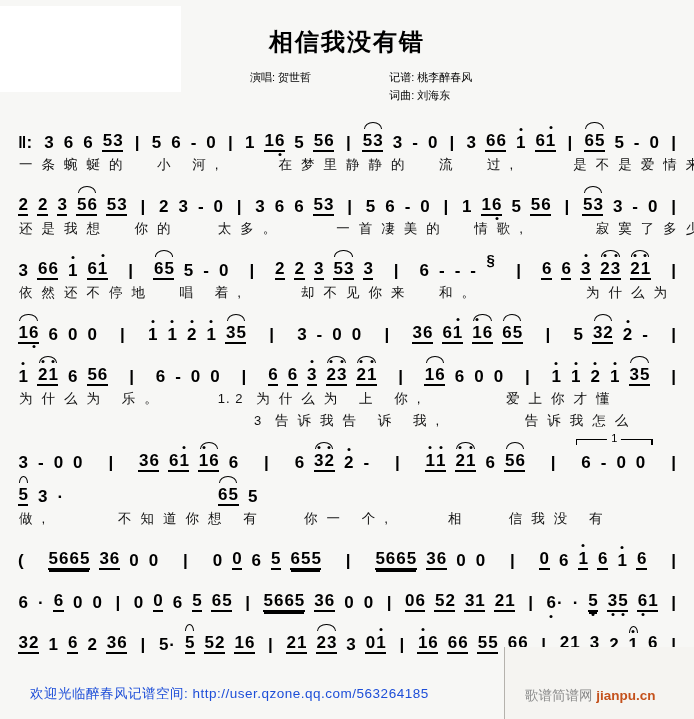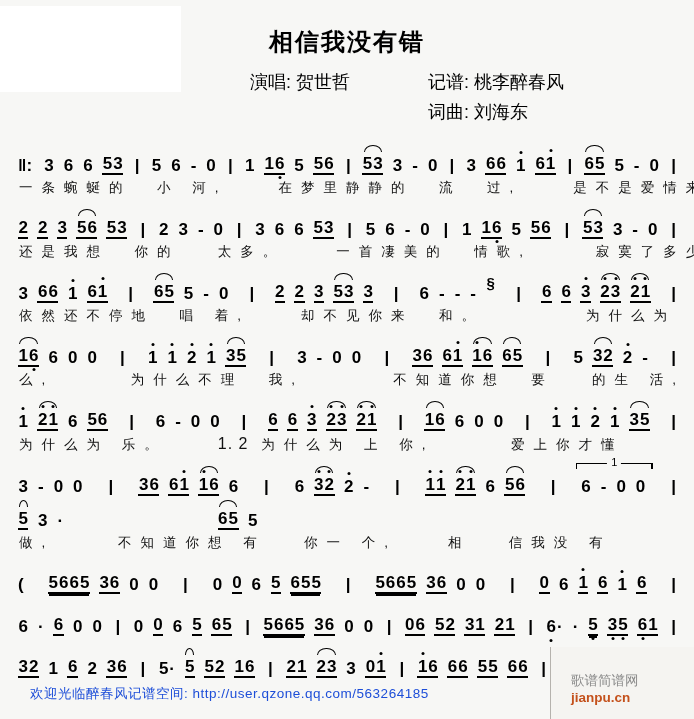--- a/index.html
+++ b/index.html
@@ -4,21 +4,21 @@
 <style>
   :root{ --bg:#f7f7f5; --ink:#000; --accent:#c4511c; }
   *{box-sizing:border-box; margin:0; padding:0;}
   html,body{width:694px; height:719px; overflow:hidden;}
   body{background:var(--bg); font-family:"Liberation Sans", sans-serif; color:var(--ink); position:relative;}
   .white-patch{position:absolute; left:0; top:6px; width:181px; height:86px; background:#fff;}
 
   
   .header{position:relative; text-align:center; padding-top:26px;}
   .title{font-size:24px; font-weight:bold; letter-spacing:2px; font-family:"Liberation Serif", serif;}
-  .credits{display:flex; justify-content:flex-start; margin:10px 0 0 250px; text-align:left; font-size:18px; line-height:1.65;}
+  .credits{display:flex; justify-content:flex-start; margin:10px 0 0 250px; text-align:left; font-size:11px; line-height:1.65;}
   .credit-col2{margin-left:78px;}
 
   
   .score{padding:6px 17px 0 17px;}
   .line-block{margin-top:8px;}
   .line-block.tight{margin-top:0;}
   .mline{display:flex; align-items:flex-end; justify-content:space-between; height:34px; font-weight:bold; font-size:17px; white-space:nowrap;}
   .mline.start{justify-content:flex-start;}
   .measure{display:flex; align-items:flex-end; gap:9px; position:relative; padding:0 1px;}
   .bar{font-size:17px; font-weight:bold; padding:0 1px; line-height:1.1;}
@@ -29,25 +29,25 @@
   .dot{position:absolute; left:50%; transform:translateX(-50%); width:3px; height:3px; border-radius:50%; background:#000;}
   .da{top:-6px;} .db{bottom:-7px;}
   .tie{position:absolute; top:-10px; left:6%; right:6%; height:7px; border:1.4px solid #000; border-bottom:none; border-radius:100% 100% 0 0 / 200% 200% 0 0;}
   .segno{font-size:15px; font-weight:bold; transform:translateY(-12px); padding:0 1px;}
   .gapsp{display:inline-block;}
   .volta{position:absolute; top:-15px; left:-4px; right:-6px; border-top:1.4px solid #000; height:6px;}
   .volta::before,.volta::after{content:''; position:absolute; top:-1px; width:1.4px; height:6px; background:#000;}
   .volta::before{left:0} .volta::after{right:0}
   .volta-label{position:absolute; top:-7px; left:50%; transform:translateX(-50%); background:var(--bg); padding:0 4px; font-size:11px; font-weight:normal; line-height:1;}
   .lyrics{font-size:13.5px; white-space:pre; margin-top:4px; margin-left:2px; letter-spacing:9px; color:#111;}
-  .vm{font-size:16px; letter-spacing:1px;}
+  .vm{font-size:13px; letter-spacing:1px;}
 
   
   .footer-left{position:absolute; left:30px; bottom:16px; font-size:13.5px; color:#1d4ed8; letter-spacing:0.5px;}
-  .logo-box{position:absolute; right:0; bottom:0; width:144px; height:72px; border-left:1px solid #b5b2ad; background:#f5f4f1;}
+  .logo-box{position:absolute; right:0; bottom:0; width:190px; height:72px; border-left:1px solid #b5b2ad; background:#f5f4f1;}
   .logo-text{position:absolute; left:20px; bottom:14px; font-size:13.5px; color:#8a8a8a;}
   .logo-domain{color:var(--accent); font-weight:bold;}
 </style>
 </head>
 <body>
 
 <div class="white-patch"></div>
 
 <div class="header">
   <div class="title">相信我没有错</div>
@@ -455,21 +455,20 @@
           </span>
           <span class="tok">
             <span class="cell">2<span class="dot da"></span></span>
           </span>
           <span class="tok">
             <span class="cell">-</span>
           </span>
         </span>
         <span class="bar">|</span>
       </div>
-      <div class="lyrics"><span>么,      为什么不理  我,       不知道你想  要   的生 活,</span></div>
     </div>
     <div class="line-block">
       <div class="mline">
         <span class="measure">
           <span class="tok">
             <span class="cell">1<span class="dot da"></span></span>
           </span>
           <span class="tok u1">
             <span class="cell">2<span class="dot da"></span></span>
             <span class="cell">1<span class="dot da"></span></span>
@@ -553,20 +552,21 @@
           </span>
           <span class="tok u1">
             <span class="cell">3</span>
             <span class="cell">5</span>
             <span class="tie"></span>
           </span>
         </span>
         <span class="bar">|</span>
       </div>
       <div class="lyrics"><span>为什么为 乐。    </span><span class="vm">1. 2</span><span> 为什么为 上 你,      爱上你才懂</span></div>
+      <div class="lyrics" style="margin-left: 237px;"><span class="vm">3</span><span> 告诉我告 诉 我,      告诉我怎么</span></div>
     </div>
     <div class="line-block">
       <div class="mline">
         <span class="measure">
           <span class="tok">
             <span class="cell">3</span>
           </span>
           <span class="tok">
             <span class="cell">-</span>
           </span>

